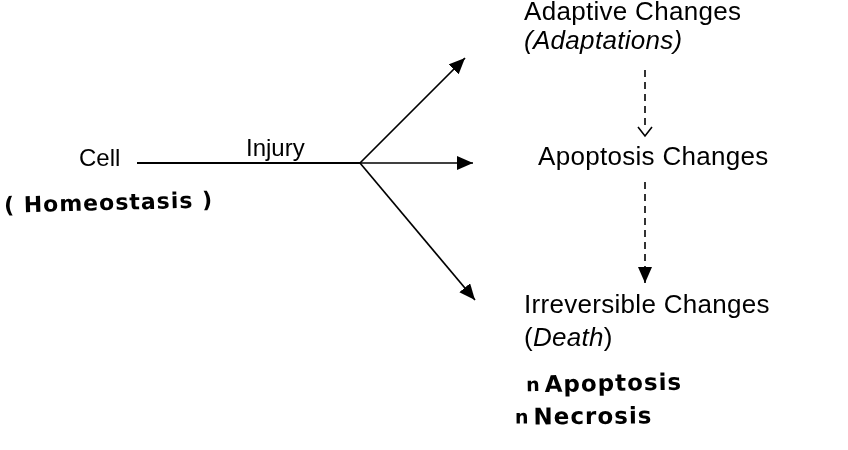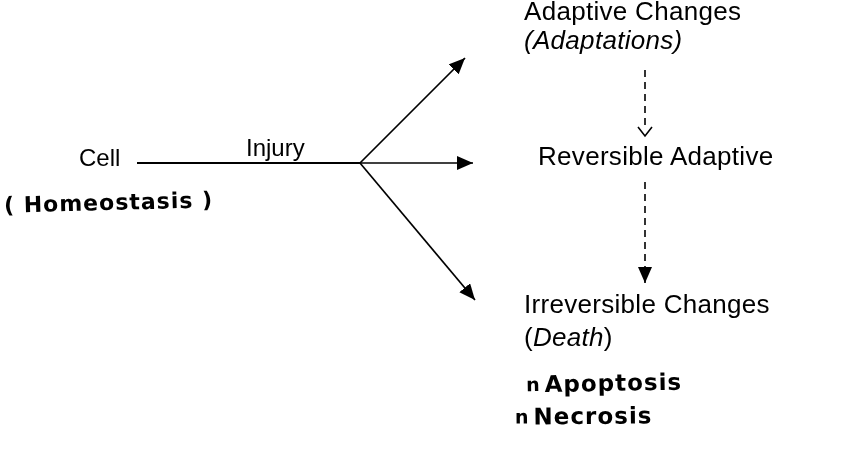--- a/index.html
+++ b/index.html
@@ -115,21 +115,21 @@
   <div class="label hand homeostasis">( Homeostasis )</div>
 
   <div class="label t-left injury-label">Injury</div>
 
 
 
   <div class="label t-right adaptive-title">Adaptive Changes</div>
 
   <div class="label t-right italic adaptive-sub">(Adaptations)</div>
 
-  <div class="label t-right reversible-title">Reversible Adaptive</div>
+  <div class="label t-right reversible-title">Apoptosis Changes</div>
 
   <div class="label t-right death-sub"><span>(</span><span class="italic">Death</span><span>)</span></div>
 
   <div class="label t-right irreversible-title">Irreversible Changes</div>
 
   <div class="label hand note-apoptosis"><span class="hand-bullet">n</span><span>Apoptosis</span></div>
 
   <div class="label hand note-necrosis"><span class="hand-bullet">n</span><span>Necrosis</span></div>
 
 </div>

